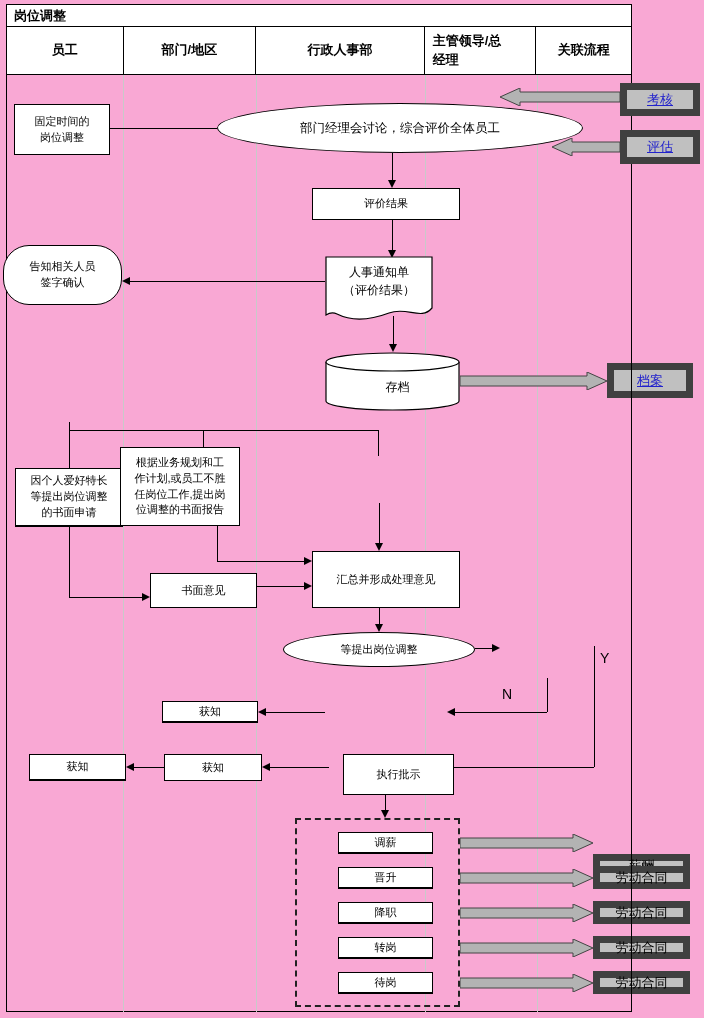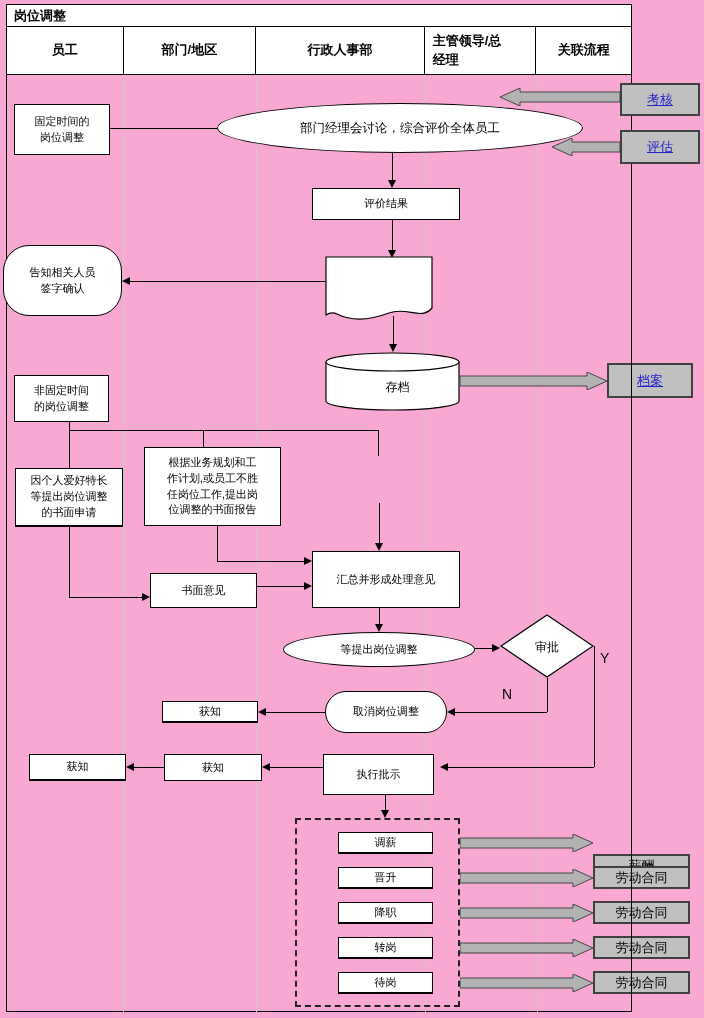--- a/index.html
+++ b/index.html
@@ -16,21 +16,21 @@
   .hcell:last-child{border-right:none;}
   .hcell.leftal{justify-content:flex-start;text-align:left;padding-left:8px;}
   .colline{position:absolute;width:1px;background:#c9c9c9;top:75px;height:937px;z-index:0;}
   
   .box{position:absolute;background:#fff;border:1px solid #000;display:flex;align-items:center;justify-content:center;
        text-align:center;font-size:11px;line-height:1.45;white-space:pre-line;box-sizing:border-box;z-index:2;}
   .thickb{border-bottom-width:2px;}
   .ellipse{border-radius:50%;text-align:center;}
   .stadium{border-radius:22px;}
   .rounded{border-radius:26px;}
-  .grayb{position:absolute;background:#c0c0c0;border:2px solid #404040;display:flex;align-items:center;justify-content:center;
+  .grayb{position:absolute;background:#c0c0c0;border:7px solid #404040;display:flex;align-items:center;justify-content:center;
          font-size:13px;box-sizing:border-box;z-index:2;}
   .linktext{color:#2222cc;text-decoration:underline;}
   .dashedbox{position:absolute;border:2px dashed #222;box-sizing:border-box;z-index:1;}
   
   .hl{position:absolute;height:1px;background:#000;z-index:1;}
   .vl{position:absolute;width:1px;background:#000;z-index:1;}
   .ah{position:absolute;width:0;height:0;z-index:2;}
   .ah-l{border-top:4px solid transparent;border-bottom:4px solid transparent;border-right:8px solid #000;}
   .ah-r{border-top:4px solid transparent;border-bottom:4px solid transparent;border-left:8px solid #000;}
   .ah-d{border-left:4px solid transparent;border-right:4px solid transparent;border-top:8px solid #000;}
@@ -97,72 +97,65 @@
   <div class="ah ah-l" style="left:440px;top:763px"></div>
   <div class="hl" style="left:269px;top:767px;width:60px"></div>
   <div class="ah ah-l" style="left:262px;top:763px"></div>
   <div class="hl" style="left:133px;top:767px;width:31px"></div>
   <div class="ah ah-l" style="left:126px;top:763px"></div>
   <div class="vl" style="left:385px;top:795px;height:16px"></div>
   <div class="ah ah-d" style="left:381px;top:810px"></div>
 
   <div class="box" style="left:14px;top:104px;width:96px;height:51px">固定时间的
 岗位调整</div>
-  <div class="box rounded" style="left:3px;top:245px;width:119px;height:71px">告知相关人员
+  <div class="box rounded" style="left:3px;top:245px;width:119px;height:60px">告知相关人员
 签字确认</div>
-  <div class="box" style="left:14px;top:375px;width:95px;height:47px">非固定时间
-的岗位调整</div>
   <div class="box thickb" style="left:15px;top:468px;width:108px;height:59px">因个人爱好特长
 等提出岗位调整
 的书面申请</div>
   <div class="box thickb" style="left:29px;top:754px;width:97px;height:27px">获知</div>
 
-  <div class="box" style="left:144px;top:447px;width:137px;height:79px">根据业务规划和工
+  <div class="box" style="left:120px;top:447px;width:120px;height:79px">根据业务规划和工
 作计划,或员工不胜
 任岗位工作,提出岗
 位调整的书面报告</div>
   <div class="box" style="left:150px;top:573px;width:107px;height:35px">书面意见</div>
   <div class="box thickb" style="left:162px;top:701px;width:96px;height:22px">获知</div>
   <div class="box" style="left:164px;top:754px;width:98px;height:27px">获知</div>
 
   <div class="box ellipse" style="left:217px;top:103px;width:366px;height:50px;font-size:12.5px">部门经理会讨论，综合评价全体员工</div>
   <div class="box" style="left:312px;top:188px;width:148px;height:32px">评价结果</div>
 
   <div class="svgwrap" style="left:325px;top:256px;width:108px;height:68px">
     <svg width="108" height="68" viewBox="0 0 108 68">
       <path d="M1,1 L107,1 L107,52 C96,65 82,50 64,57 C48,63 28,66 12,58 C8,56 4,57 1,59 Z" fill="#ffffff" stroke="#000000" stroke-width="1.2"></path>
     </svg>
+    <div class="svgtext" style="top:7px">人事通知单
+（评价结果）</div>
   </div>
 
   <div class="svgwrap" style="left:325px;top:352px;width:145px;height:60px">
     <svg width="135" height="60" viewBox="0 0 135 60">
       <path d="M1,10 L1,49 A66.5,9 0 0 0 134,49 L134,10" fill="#ffffff" stroke="#000000" stroke-width="1.2"></path>
       <ellipse cx="67.5" cy="10" rx="66.5" ry="9" fill="#ffffff" stroke="#000000" stroke-width="1.2"></ellipse>
     </svg>
     <div class="svgtext" style="top:26px">存档</div>
   </div>
 
   <div class="box" style="left:312px;top:551px;width:148px;height:57px">汇总并形成处理意见</div>
   <div class="box ellipse" style="left:283px;top:632px;width:192px;height:35px">等提出岗位调整</div>
-  <div class="box stadium" style="left:325px;top:691px;width:122px;height:42px">取消岗位调整</div>
-  <div class="box" style="left:323px;top:754px;width:111px;height:41px">执行批示</div>
+  <div class="box" style="left:343px;top:754px;width:111px;height:41px">执行批示</div>
 
   <div class="dashedbox" style="left:295px;top:818px;width:165px;height:189px"></div>
   <div class="box thickb" style="left:338px;top:832px;width:95px;height:22px">调薪</div>
   <div class="box thickb" style="left:338px;top:867px;width:95px;height:22px">晋升</div>
   <div class="box thickb" style="left:338px;top:902px;width:95px;height:22px">降职</div>
   <div class="box thickb" style="left:338px;top:937px;width:95px;height:22px">转岗</div>
   <div class="box thickb" style="left:338px;top:972px;width:95px;height:22px">待岗</div>
 
-  <div class="svgwrap" style="left:500px;top:614px;width:94px;height:64px">
-    <svg width="94" height="64" viewBox="0 0 94 64">
-      <polygon points="47,1 93,32 47,63 1,32" fill="#ffffff" stroke="#000000" stroke-width="1.2"></polygon>
-    </svg>
-    <div class="svgtext" style="top:24px">审批</div>
-  </div>
   <div class="lbl" style="left:600px;top:650px">Y</div>
   <div class="lbl" style="left:502px;top:686px">N</div>
 
   <div class="grayb" style="left:620px;top:83px;width:80px;height:33px">
     <span class="linktext">考核</span>
   </div>
   <div class="grayb" style="left:620px;top:130px;width:80px;height:34px">
     <span class="linktext">评估</span>
   </div>
   <div class="grayb" style="left:607px;top:363px;width:86px;height:35px">

